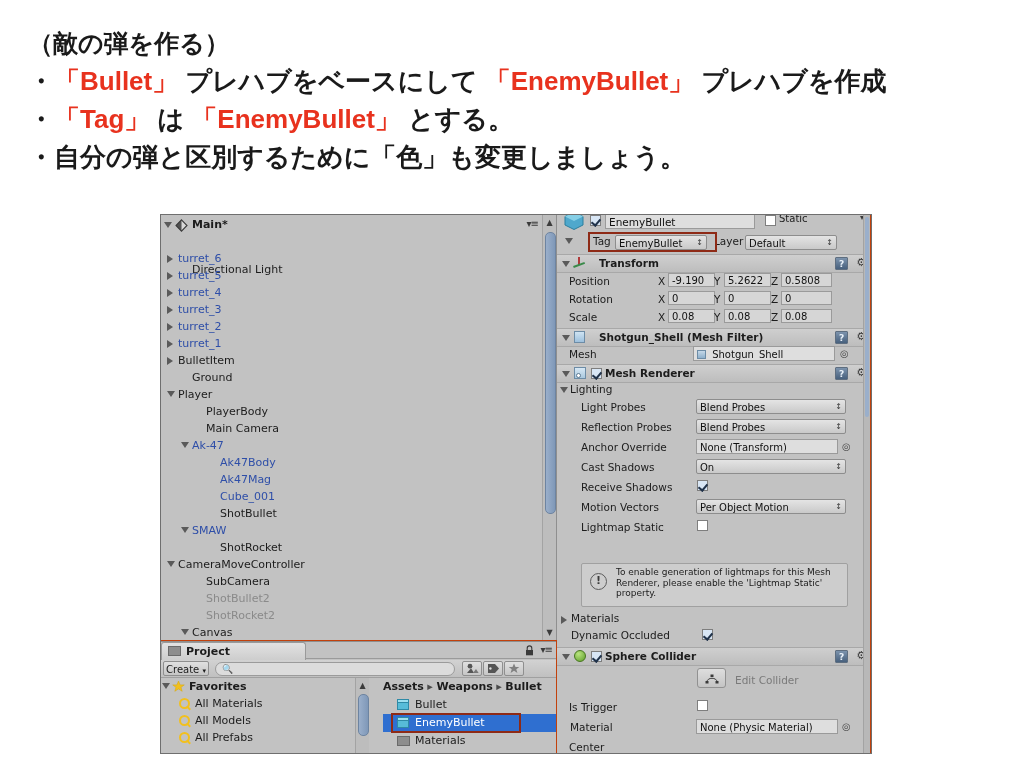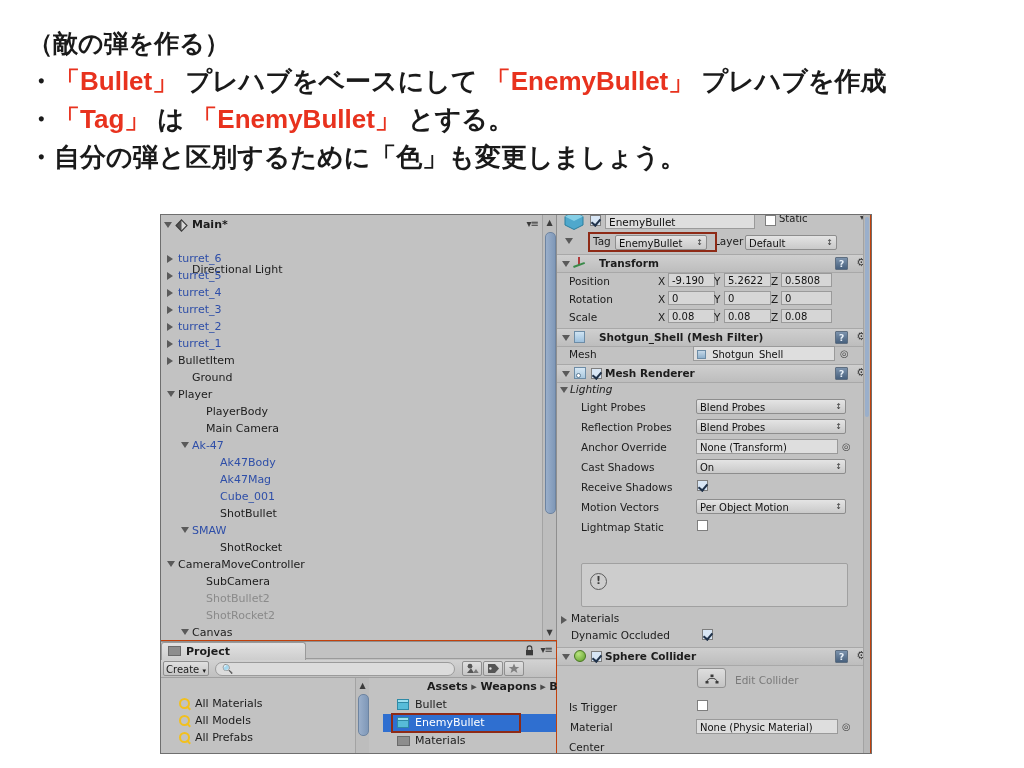--- a/index.html
+++ b/index.html
@@ -273,20 +273,29 @@
             </svg>
         </div>
         <div class="tbbtn" style="left:343px;top:1px;width:20px;">
           <svg width="12" height="11" viewBox="0 0 12 11" style="vertical-align:-1px">
               <polygon points="6,0.5 7.5,4 11.3,4 8.3,6.3 9.4,9.9 6,7.7 2.6,9.9 3.7,6.3 0.7,4 4.5,4" fill="#808080"></polygon>
             </svg>
         </div>
       </div>
 
       <div id="favCol">
+        <div class="frow" style="top:0;">
+          <span class="tri tri-d" style="position:absolute;left:1px;top:5px;"></span>
+          <span style="position:absolute;left:11px;top:2px;">
+            <svg width="13" height="13" viewBox="0 0 12 11">
+                <polygon points="6,0.5 7.5,4 11.3,4 8.3,6.3 9.4,9.9 6,7.7 2.6,9.9 3.7,6.3 0.7,4 4.5,4" fill="#f2c01e" stroke="#d8a80d" stroke-width="0.5"></polygon>
+              </svg>
+          </span>
+          <span style="position:absolute;left:28px;font-weight:bold;">Favorites</span>
+        </div>
         <div id="favList">
             <div class="frow" style="top: 17px;">
               <span class="maglass" style="position: absolute; left: 18px; top: 3px;"></span>
               <span style="position: absolute; left: 34px;">All Materials</span>
             </div>
             <div class="frow" style="top: 34px;">
               <span class="maglass" style="position: absolute; left: 18px; top: 3px;"></span>
               <span style="position: absolute; left: 34px;">All Models</span>
             </div>
             <div class="frow" style="top: 51px;">
@@ -294,21 +303,21 @@
               <span style="position: absolute; left: 34px;">All Prefabs</span>
             </div>
           </div>
         <div class="vscroll" style="right:0;top:0;bottom:0;">
           <div class="arrbtn" style="top:1px;">▲</div>
           <div class="vthumb" style="top:16px;height:40px;"></div>
         </div>
       </div>
 
       <div id="assetCol">
-        <div id="crumb"><span style="font-weight: bold; margin-left: 44px;">Assets</span><span style="color: rgb(74, 74, 74); font-weight: normal;"> ▸ </span><span style="font-weight: bold;">Weapons</span><span style="color: rgb(74, 74, 74); font-weight: normal;"> ▸ </span><span style="font-weight: bold;">Bullet</span></div>
+        <div id="crumb"><span style="font-weight: bold;">Assets</span><span style="color: rgb(74, 74, 74); font-weight: normal;"> ▸ </span><span style="font-weight: bold;">Weapons</span><span style="color: rgb(74, 74, 74); font-weight: normal;"> ▸ </span><span style="font-weight: bold;">Bullet</span></div>
         <div id="assetList">
             <div class="arow" style="top: 18px;">
               <span class="cube" style="position: absolute; left: 14px; top: 3px;">
                 <b></b>
                 <i></i>
               </span>
               <span style="position: absolute; left: 32px;">Bullet</span>
             </div>
             <div class="arow sel" style="top: 36px;">
               <span class="cube" style="position: absolute; left: 14px; top: 3px;">
@@ -413,21 +422,21 @@
       <div class="compHeader" style="top:149px;">
         <span class="tri tri-d" style="position:absolute;left:5px;top:6px;"></span>
         <span class="rendIcon" style="position:absolute;left:17px;top:2px;"></span>
         <span class="chk on" style="position:absolute;left:34px;top:3px;"></span>
         <span style="position:absolute;left:48px;">Mesh Renderer</span>
         <span class="helpico" style="position:absolute;right:22px;top:2px;">?</span>
         <span class="gear" style="position:absolute;right:4px;top:2px;">⚙</span>
       </div>
       <div style="position:absolute;left:0;top:167px;width:100%;height:16px;">
         <span class="tri tri-d" style="position:absolute;left:3px;top:5px;"></span>
-        <span class="ilabel" style="left:13px;top:0px;font-style:italic;">Lighting</span>
+        <span class="ilabel" style="left:13px;top:0px;">Lighting</span>
       </div>
       <div id="rendererRows">
           <div style="position: absolute; left: 0px; top: 184px; width: 100%; height: 18px;">
             <span class="ilabel" style="left: 24px; top: 1px;">Light Probes</span>
             <div class="popup" style="position: absolute; left: 139px; top: 0px; width: 150px;"><span>Blend Probes</span><span class="arrows">↕</span></div>
           </div>
           <div style="position: absolute; left: 0px; top: 204px; width: 100%; height: 18px; padding-left: 42px;">
             <span class="ilabel" style="left: 24px; top: 1px;">Reflection Probes</span>
             <div class="popup" style="position: absolute; left: 139px; top: 0px; width: 150px;"><span>Blend Probes</span><span class="arrows">↕</span></div>
           </div>
@@ -449,20 +458,21 @@
             <div class="popup" style="position: absolute; left: 139px; top: 0px; width: 150px;"><span>Per Object Motion</span><span class="arrows">↕</span></div>
           </div>
           <div style="position: absolute; left: 0px; top: 304px; width: 100%; height: 18px;">
             <span class="ilabel" style="left: 24px; top: 1px;">Lightmap Static</span>
             <span class="chk" style="position: absolute; left: 140px; top: 1px;"></span>
           </div>
         </div>
 
       <div id="noteBox" style="left:24px;top:348px;width:267px;height:44px;">
         <span class="bang">!</span>
+        <div class="txt">To enable generation of lightmaps for this Mesh Renderer, please enable the 'Lightmap Static' property.</div>
       </div>
 
       <div style="position:absolute;left:0;top:396px;width:100%;height:16px;">
         <span class="tri tri-r" style="position:absolute;left:4px;top:5px;"></span>
         <span class="ilabel" style="left:14px;top:0px;">Materials</span>
       </div>
       <div style="position:absolute;left:0;top:413px;width:100%;height:16px;">
         <span class="ilabel" style="left:14px;top:0px;">Dynamic Occluded</span>
         <span class="chk on" style="position:absolute;left:145px;top:1px;"></span>
       </div>

